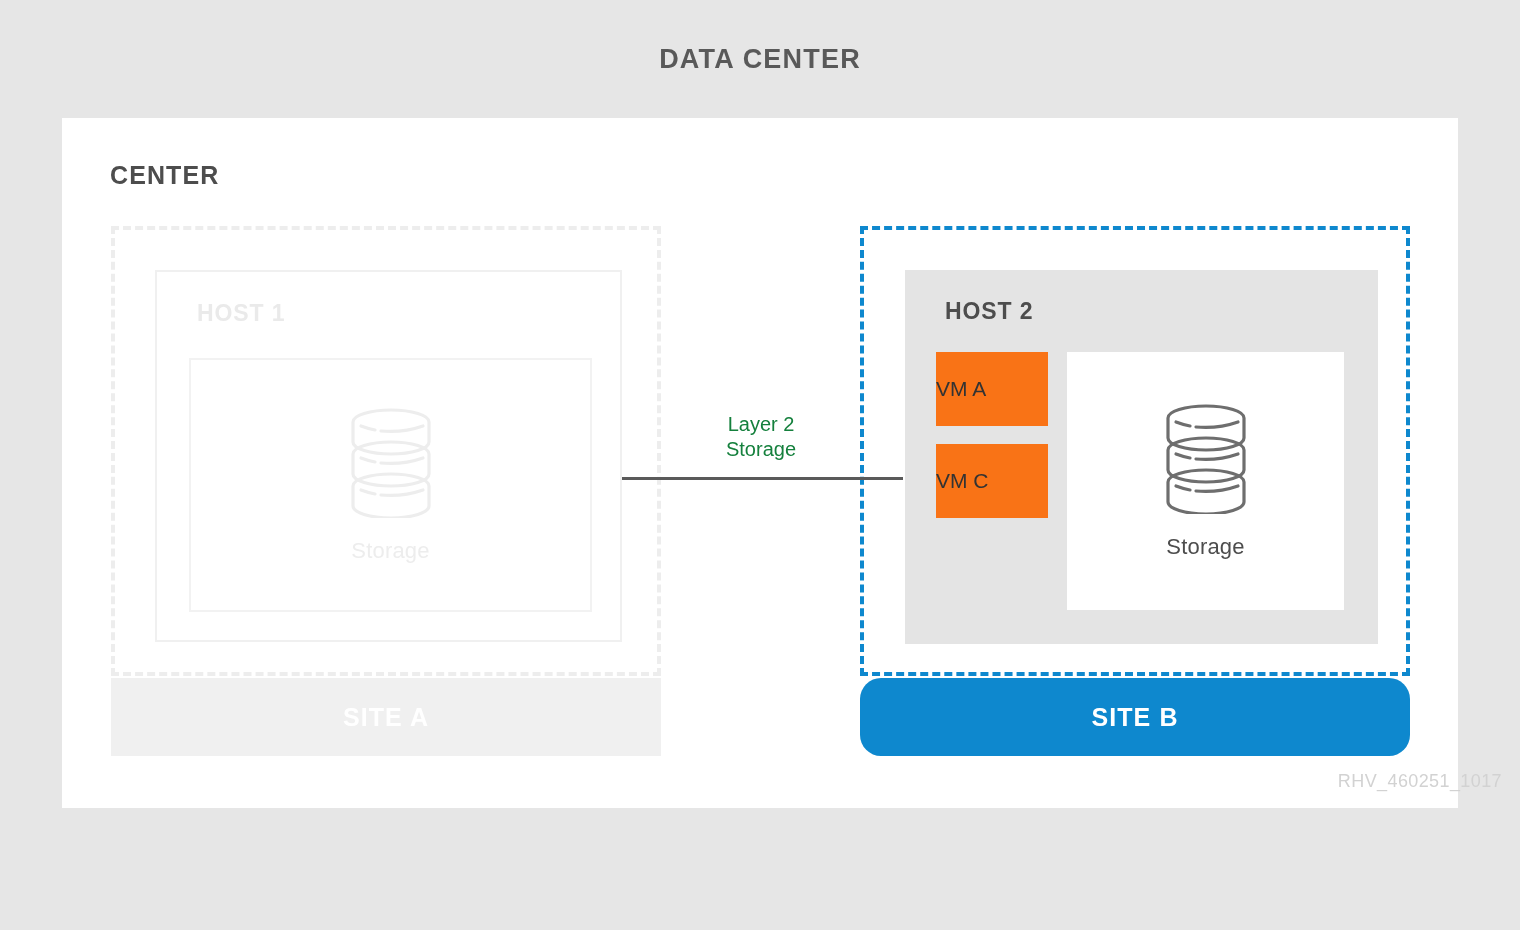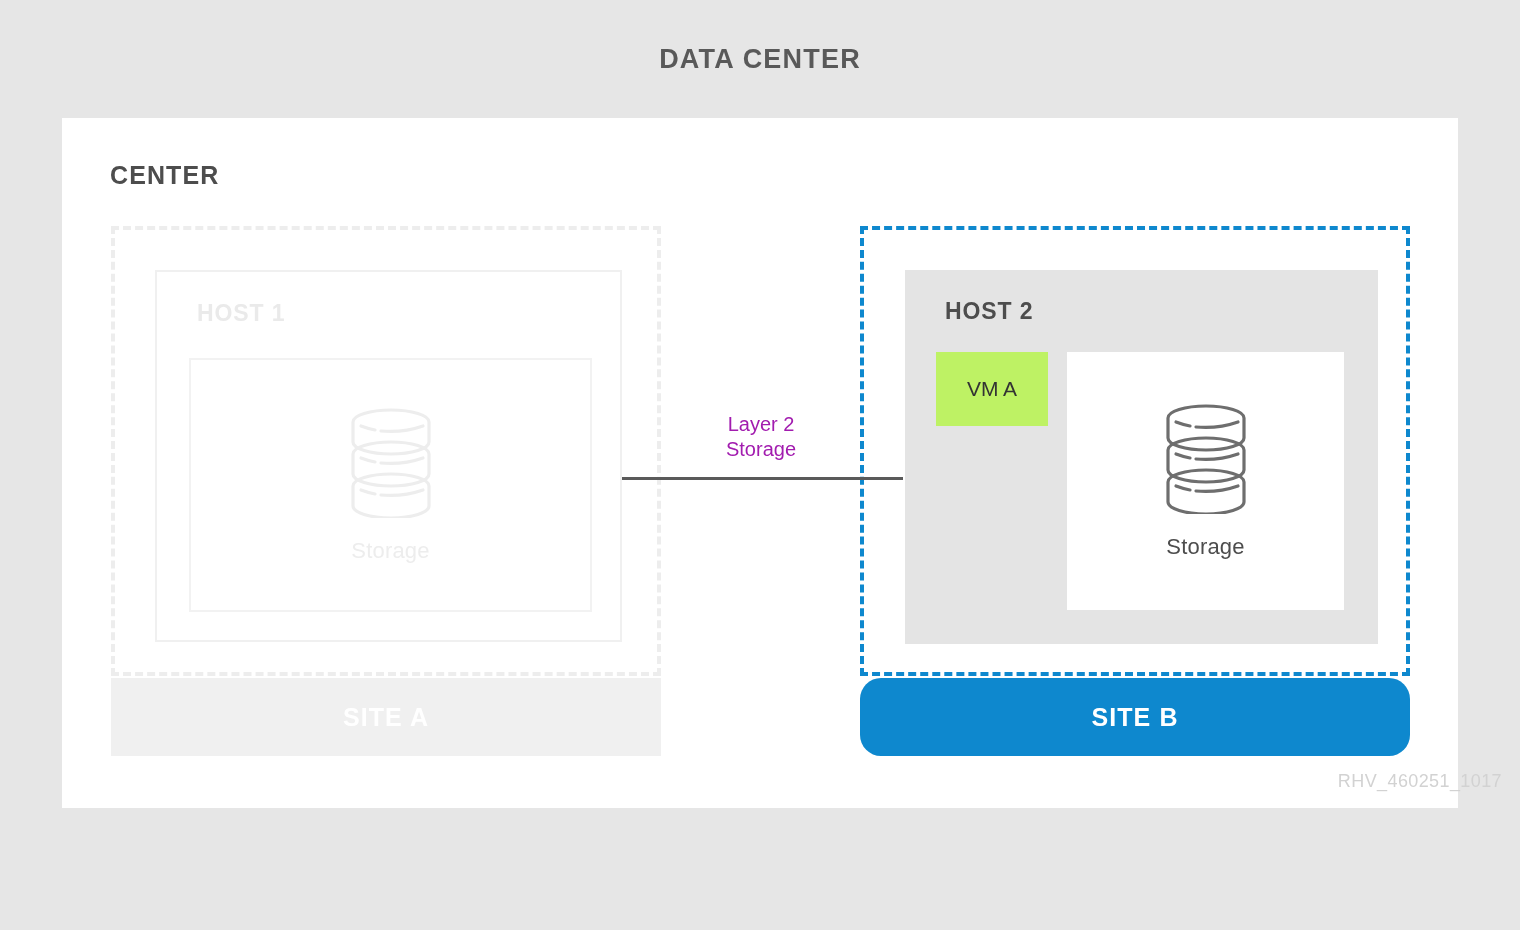--- a/index.html
+++ b/index.html
@@ -163,24 +163,23 @@
   
   .vm-column {
     position: absolute;
     left: 31px;
     top: 82px;
     width: 112px;
   }
   .vm-box {
     width: 112px;
     height: 74px;
-    background: #bef264;
+    background: #f97316;
     display: flex;
     align-items: center;
-    justify-content: center;
     font-size: 21px;
     color: #333333;
     margin-bottom: 18px;
   }
   .vm-box:last-child { margin-bottom: 0; }
 
   
   .network-line {
     position: absolute;
     left: 622px;
@@ -190,21 +189,21 @@
     background: #5a5a5a;
   }
   .network-label {
     position: absolute;
     left: 682px;
     top: 412px;
     width: 158px;
     text-align: center;
     font-size: 20px;
     line-height: 25px;
-    color: #a21caf;
+    color: #15803d;
   }
 
   
   .watermark {
     position: absolute;
     right: 18px;
     bottom: 12px;
     font-size: 18px;
     color: #d2d2d2;
     letter-spacing: 0.4px;
@@ -251,20 +250,23 @@
   <div class="site site-b">
     <div class="site-dash">
 
       <div class="host host-2">
         <div class="host-label">HOST 2</div>
 
         <div class="vm-column">
           <div class="vm-box">
             <span>VM A</span>
           </div>
+          <div class="vm-box">
+            <span>VM C</span>
+          </div>
         </div>
 
         <div class="storage-panel">
           <svg class="storage-icon" width="96" height="112" viewBox="0 0 96 112" fill="none" stroke="#6e6e6e" stroke-width="3.2" stroke-linecap="round" stroke-linejoin="round">
             <path d="M10 16 a38 12 0 0 1 76 0 v20 a38 12 0 0 1 -76 0 z"></path>
             <path d="M18 20 q8 3 14 4"></path>
             <path d="M38 25 q22 2 42 -5"></path>
             <path d="M10 48 a38 12 0 0 1 76 0 v20 a38 12 0 0 1 -76 0 z"></path>
             <path d="M18 52 q8 3 14 4"></path>
             <path d="M38 57 q22 2 42 -5"></path>

